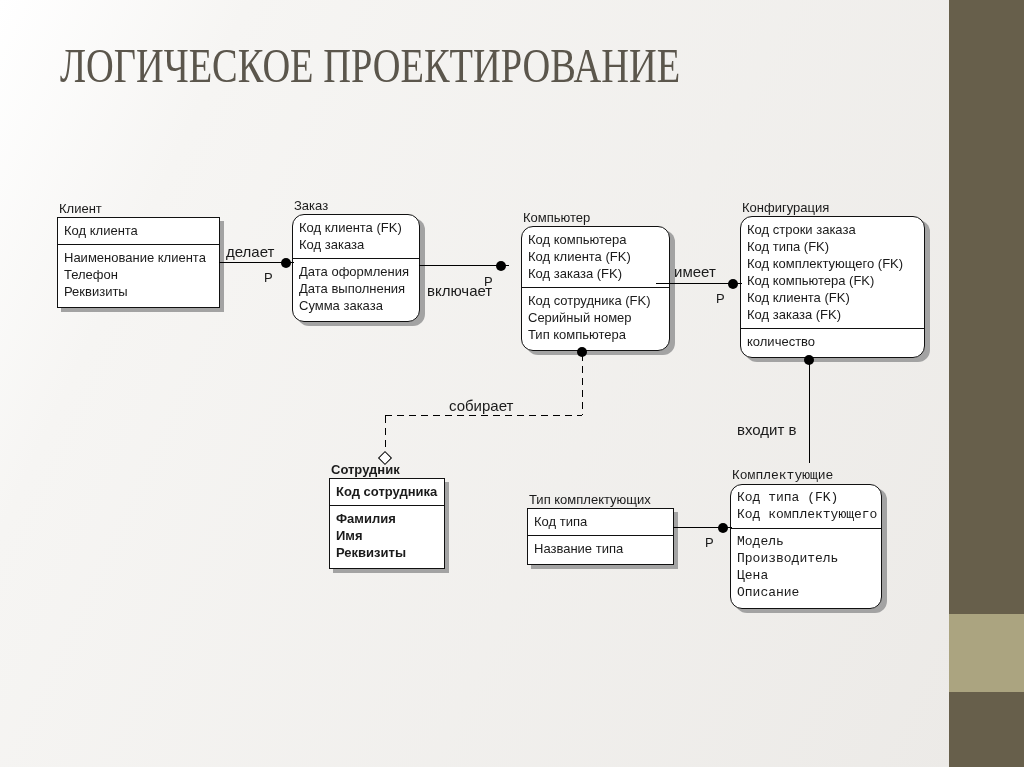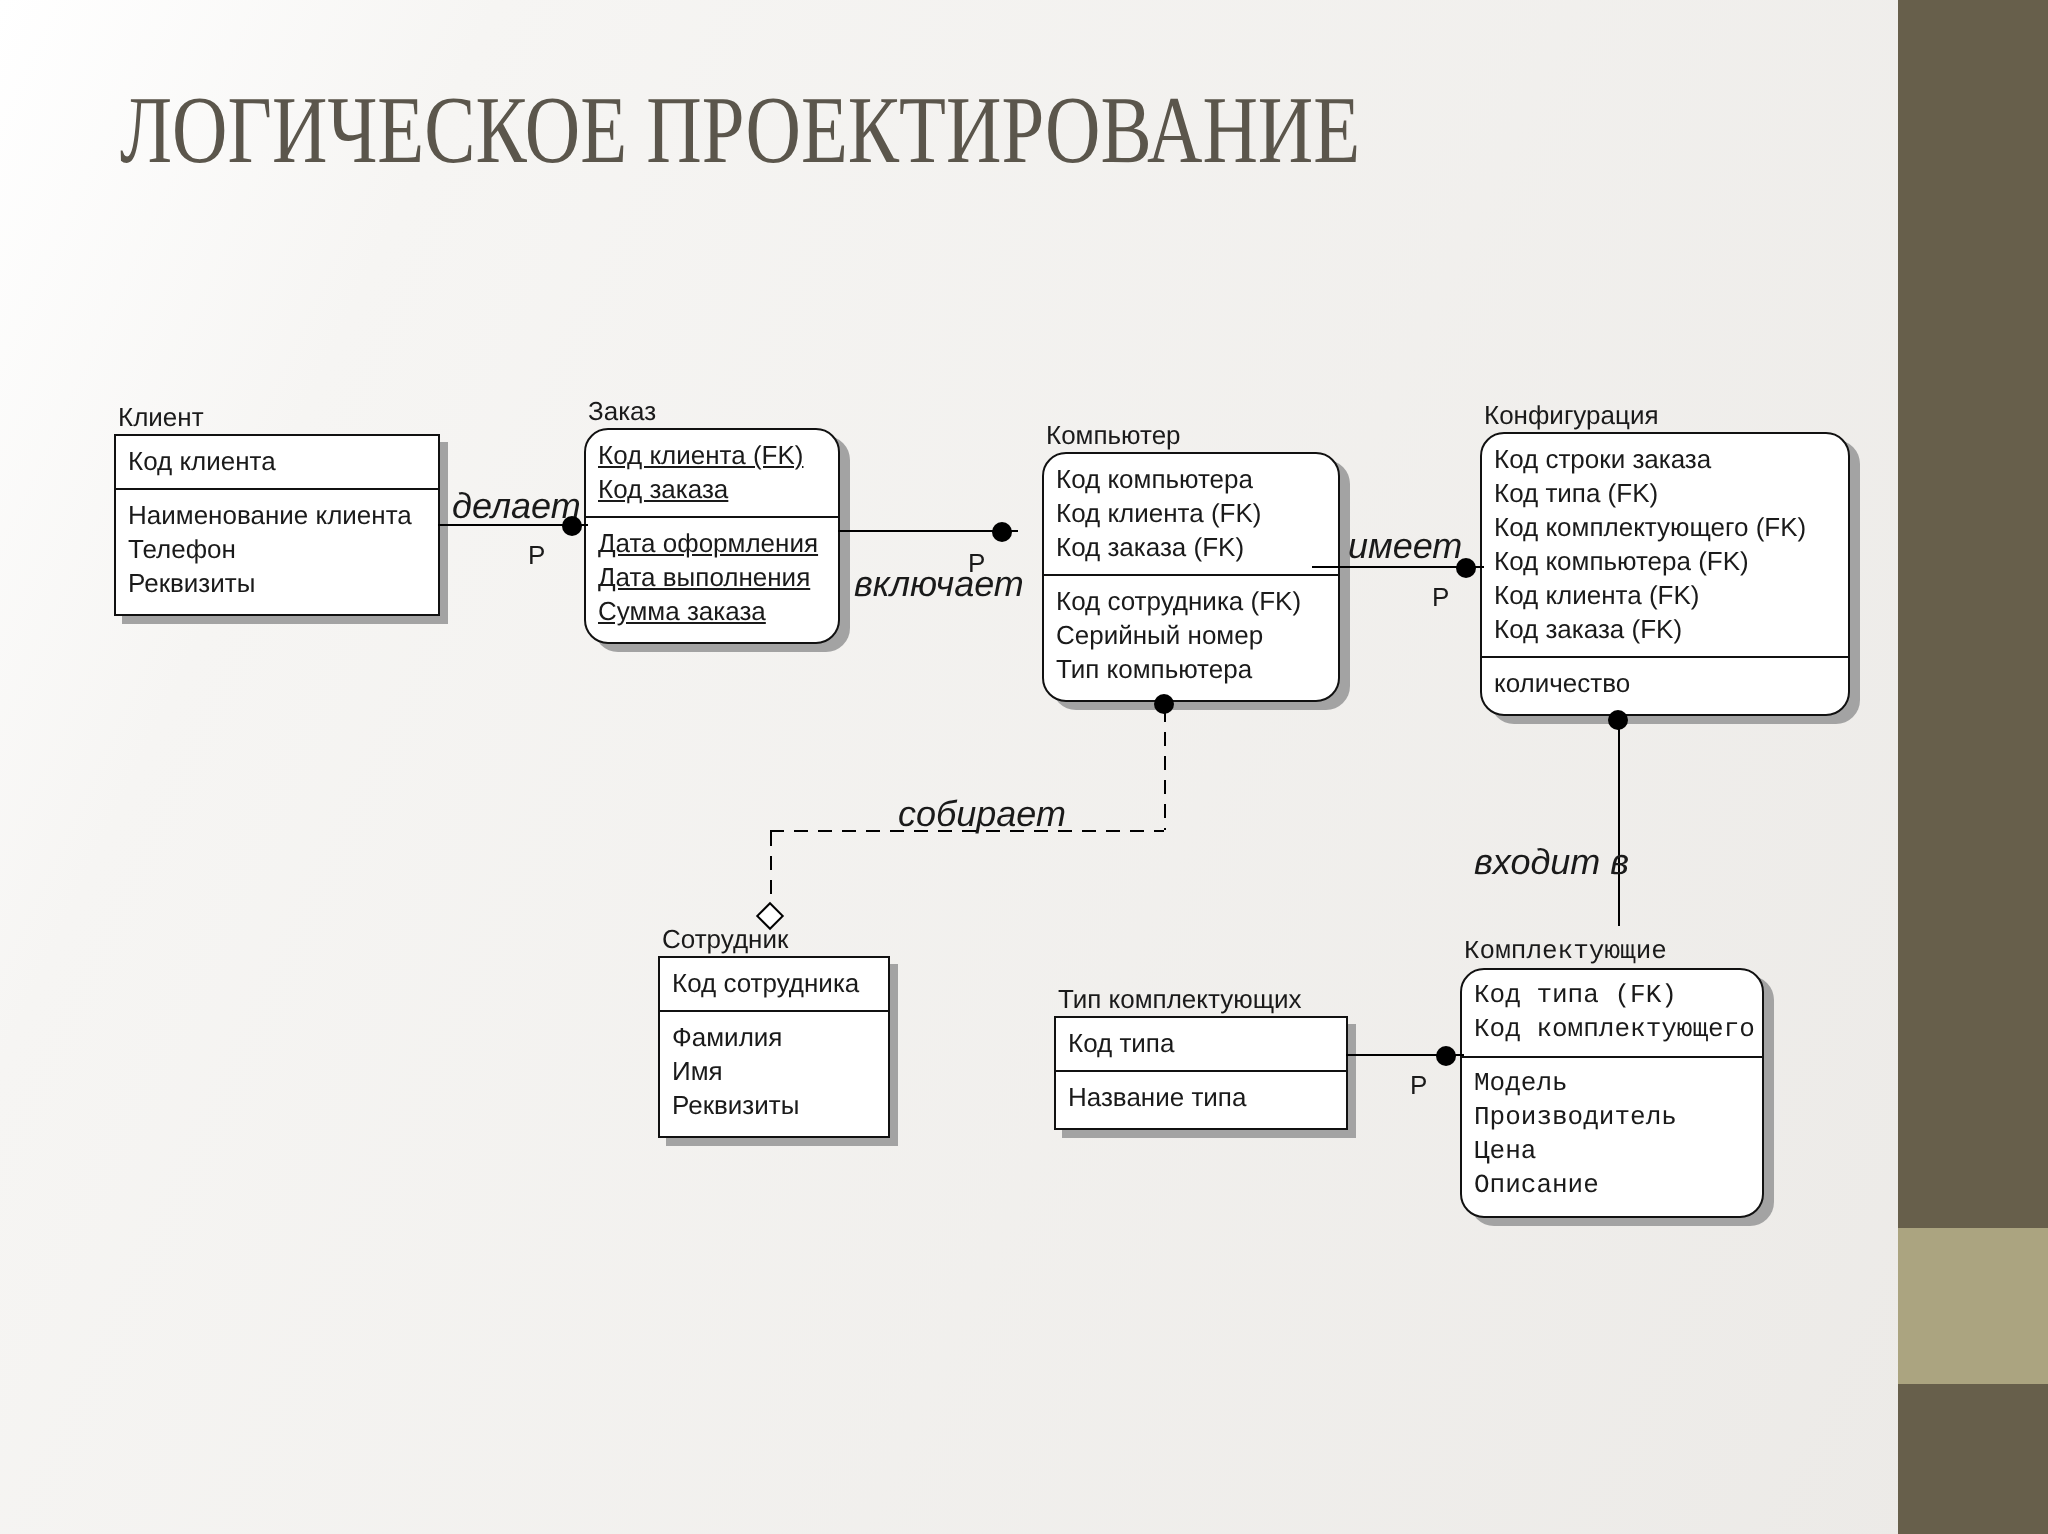--- a/index.html
+++ b/index.html
@@ -32,41 +32,41 @@
   .keys{padding:4px 6px 5px 6px;border-bottom:1px solid #111;}
   .attrs{padding:4px 6px 7px 6px;}
   .row{line-height:17px;white-space:nowrap;}
   
   .line-h{position:absolute;height:1px;background:#000;}
   .line-v{position:absolute;width:1px;background:#000;}
   .dash-h{position:absolute;height:1px;background:repeating-linear-gradient(90deg,#000 0 7px,transparent 7px 12px);}
   .dash-v{position:absolute;width:1px;background:repeating-linear-gradient(180deg,#000 0 7px,transparent 7px 12px);}
   .dot{position:absolute;width:10px;height:10px;background:#000;border-radius:50%;}
   .diamond{position:absolute;width:8px;height:8px;background:#fff;border:1px solid #000;transform:rotate(45deg);}
-  .rel-label{position:absolute;font-size:18px;color:#1a1a1a;white-space:nowrap;font-style:italic;}
+  .rel-label{position:absolute;font-size:15px;color:#1a1a1a;white-space:nowrap;}
   .rel-p{position:absolute;font-size:13px;color:#1a1a1a;}
 </style>
 </head>
 <body>
 
 <div class="slide-title">ЛОГИЧЕСКОЕ ПРОЕКТИРОВАНИЕ</div>
 
 <div class="entity" style="left:57px;top:217px;width:161px;">
   <div class="entity-title">Клиент</div>
   <div class="keys">
     <div class="row">Код клиента</div>
   </div>
   <div class="attrs">
     <div class="row">Наименование клиента</div>
     <div class="row">Телефон</div>
     <div class="row">Реквизиты</div>
   </div>
 </div>
 
-<div class="entity rounded" style="left:292px;top:214px;width:126px;text-decoration:underline;">
+<div class="entity rounded" style="left:292px;top:214px;width:126px;">
   <div class="entity-title">Заказ</div>
   <div class="keys">
     <div class="row">Код клиента (FK)</div>
     <div class="row">Код заказа</div>
   </div>
   <div class="attrs">
     <div class="row">Дата оформления</div>
     <div class="row">Дата выполнения</div>
     <div class="row">Сумма заказа</div>
   </div>
@@ -94,21 +94,21 @@
     <div class="row">Код комплектующего (FK)</div>
     <div class="row">Код компьютера (FK)</div>
     <div class="row">Код клиента (FK)</div>
     <div class="row">Код заказа (FK)</div>
   </div>
   <div class="attrs">
     <div class="row">количество</div>
   </div>
 </div>
 
-<div class="entity" style="left:329px;top:478px;width:114px;">
+<div class="entity" style="left:329px;top:478px;width:114px;font-weight:bold;">
   <div class="entity-title">Сотрудник</div>
   <div class="keys">
     <div class="row">Код сотрудника</div>
   </div>
   <div class="attrs">
     <div class="row">Фамилия</div>
     <div class="row">Имя</div>
     <div class="row">Реквизиты</div>
   </div>
 </div>

